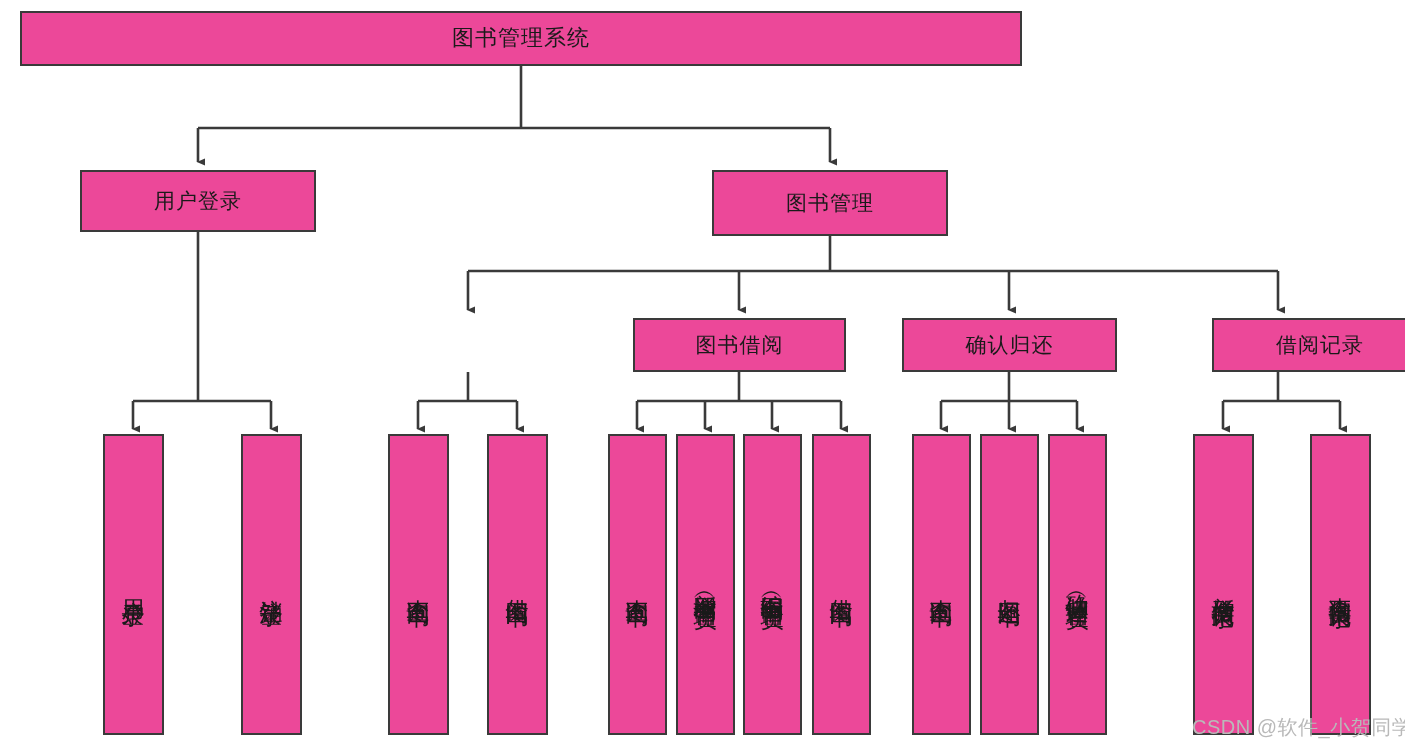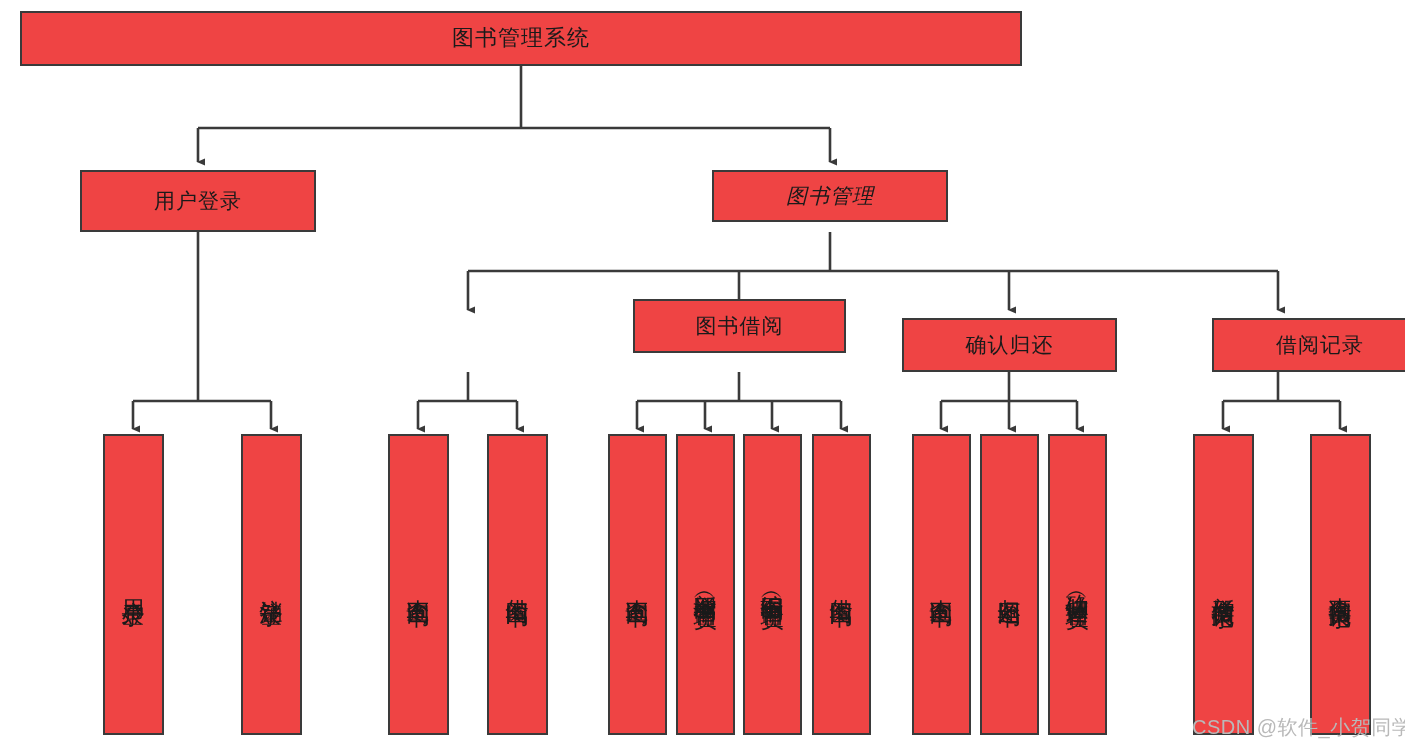--- a/index.html
+++ b/index.html
@@ -21,21 +21,21 @@
     position: absolute;
     left: 0;
     top: 0;
     width: 1405px;
     height: 747px;
     pointer-events: none;
   }
   .node {
     position: absolute;
     box-sizing: border-box;
-    background: #ef4444;
+    background: #ec4899;
     border: 2.5px solid #3a3a3a;
     display: flex;
     align-items: center;
     justify-content: center;
     color: #1a1a1a;
     text-align: left;
     z-index: 2;
   }
   .node-h {
     font-size: 21px;
@@ -127,25 +127,25 @@
     </g>
   </svg>
 
   <div class="node node-h node-root" style="left:20px; top:11px; width:1002px; height:55px;">
     <span>图书管理系统</span>
   </div>
 
   <div class="node node-h" style="left:80px; top:170px; width:236px; height:62px;">
     <span>用户登录</span>
   </div>
-  <div class="node node-h" style="left:712px; top:170px; width:236px; height:52px;font-style:italic;">
+  <div class="node node-h" style="left:712px; top:170px; width:236px; height:66px;">
     <span>图书管理</span>
   </div>
 
-  <div class="node node-h" style="left:633px; top:299px; width:213px; height:54px;">
+  <div class="node node-h" style="left:633px; top:318px; width:213px; height:54px;">
     <span>图书借阅</span>
   </div>
   <div class="node node-h" style="left:902px; top:318px; width:215px; height:54px;">
     <span>确认归还</span>
   </div>
   <div class="node node-h" style="left:1212px; top:318px; width:216px; height:54px;">
     <span>借阅记录</span>
   </div>
 
   <div class="node node-v" style="left:103px; top:434px; width:61px; height:301px;">

